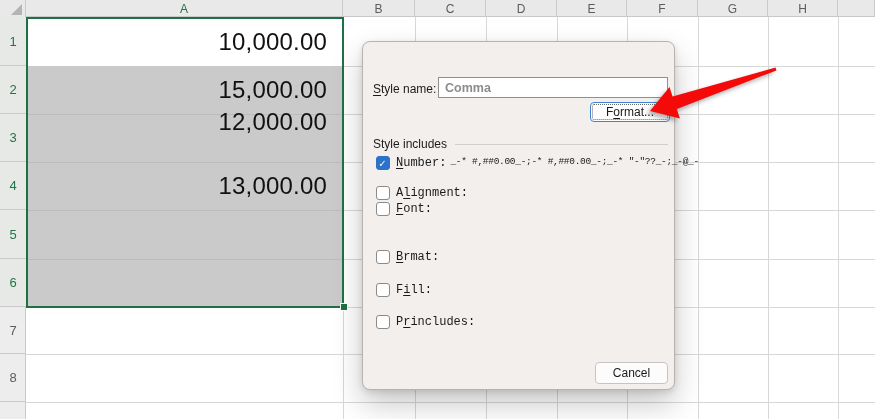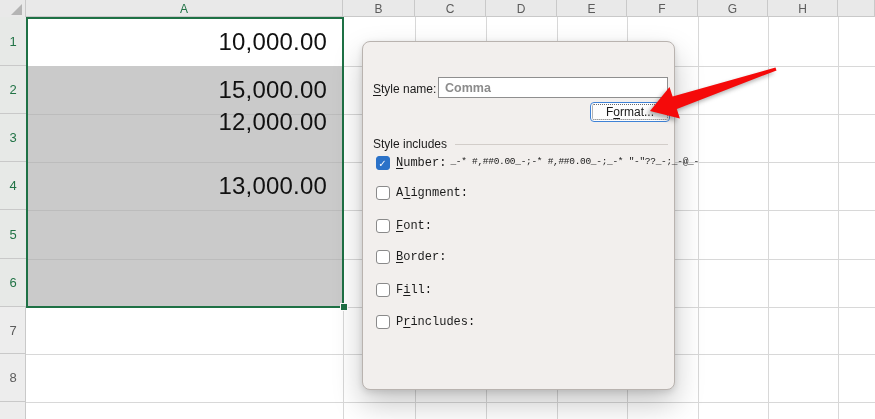--- a/index.html
+++ b/index.html
@@ -156,35 +156,36 @@
 
     <div class="chk-row" style="top:114px">
       <span class="chk checked"></span>
       <span class="lbl"><span class="mn">N</span><span>umber:</span></span>
       <span class="chk-detail">_-* #,##0.00_-;-* #,##0.00_-;_-* "-"??_-;_-@_-</span>
     </div>
     <div class="chk-row" style="top:144px">
       <span class="chk"></span>
       <span class="lbl"><span>A</span><span class="mn">l</span><span>ignment:</span></span>
     </div>
-    <div class="chk-row" style="top:177px">
+    <div class="chk-row" style="top:160px">
       <span class="chk"></span>
       <span class="lbl"><span class="mn">F</span><span>ont:</span></span>
     </div>
     <div class="chk-row" style="top:208px">
       <span class="chk"></span>
-      <span class="lbl"><span class="mn">B</span><span>order:</span></span>
+      <span class="lbl"><span class="mn">B</span><span>rmat:</span></span>
     </div>
     <div class="chk-row" style="top:241px">
       <span class="chk"></span>
       <span class="lbl"><span>F</span><span class="mn">i</span><span>ll:</span></span>
     </div>
     <div class="chk-row" style="top:273px">
       <span class="chk"></span>
       <span class="lbl"><span>P</span><span class="mn">r</span><span>includes:</span></span>
     </div>
 
+    <button class="dlg-btn cancel-btn">Cancel</button>
   </div>
 
   <svg class="arrow-svg" width="875" height="419" viewBox="0 0 875 419">
     <polygon id="arrow-poly" points="775.5,67.6 672.6,96.6 669.5,87.1 650,111 679.9,118.5 676.8,108.9 776.5,70.4" fill="#f50a0a" style="filter:drop-shadow(-3px 3px 2px rgba(80,80,80,.45))"></polygon>
   </svg>
 </div>
 
 </body></html>

